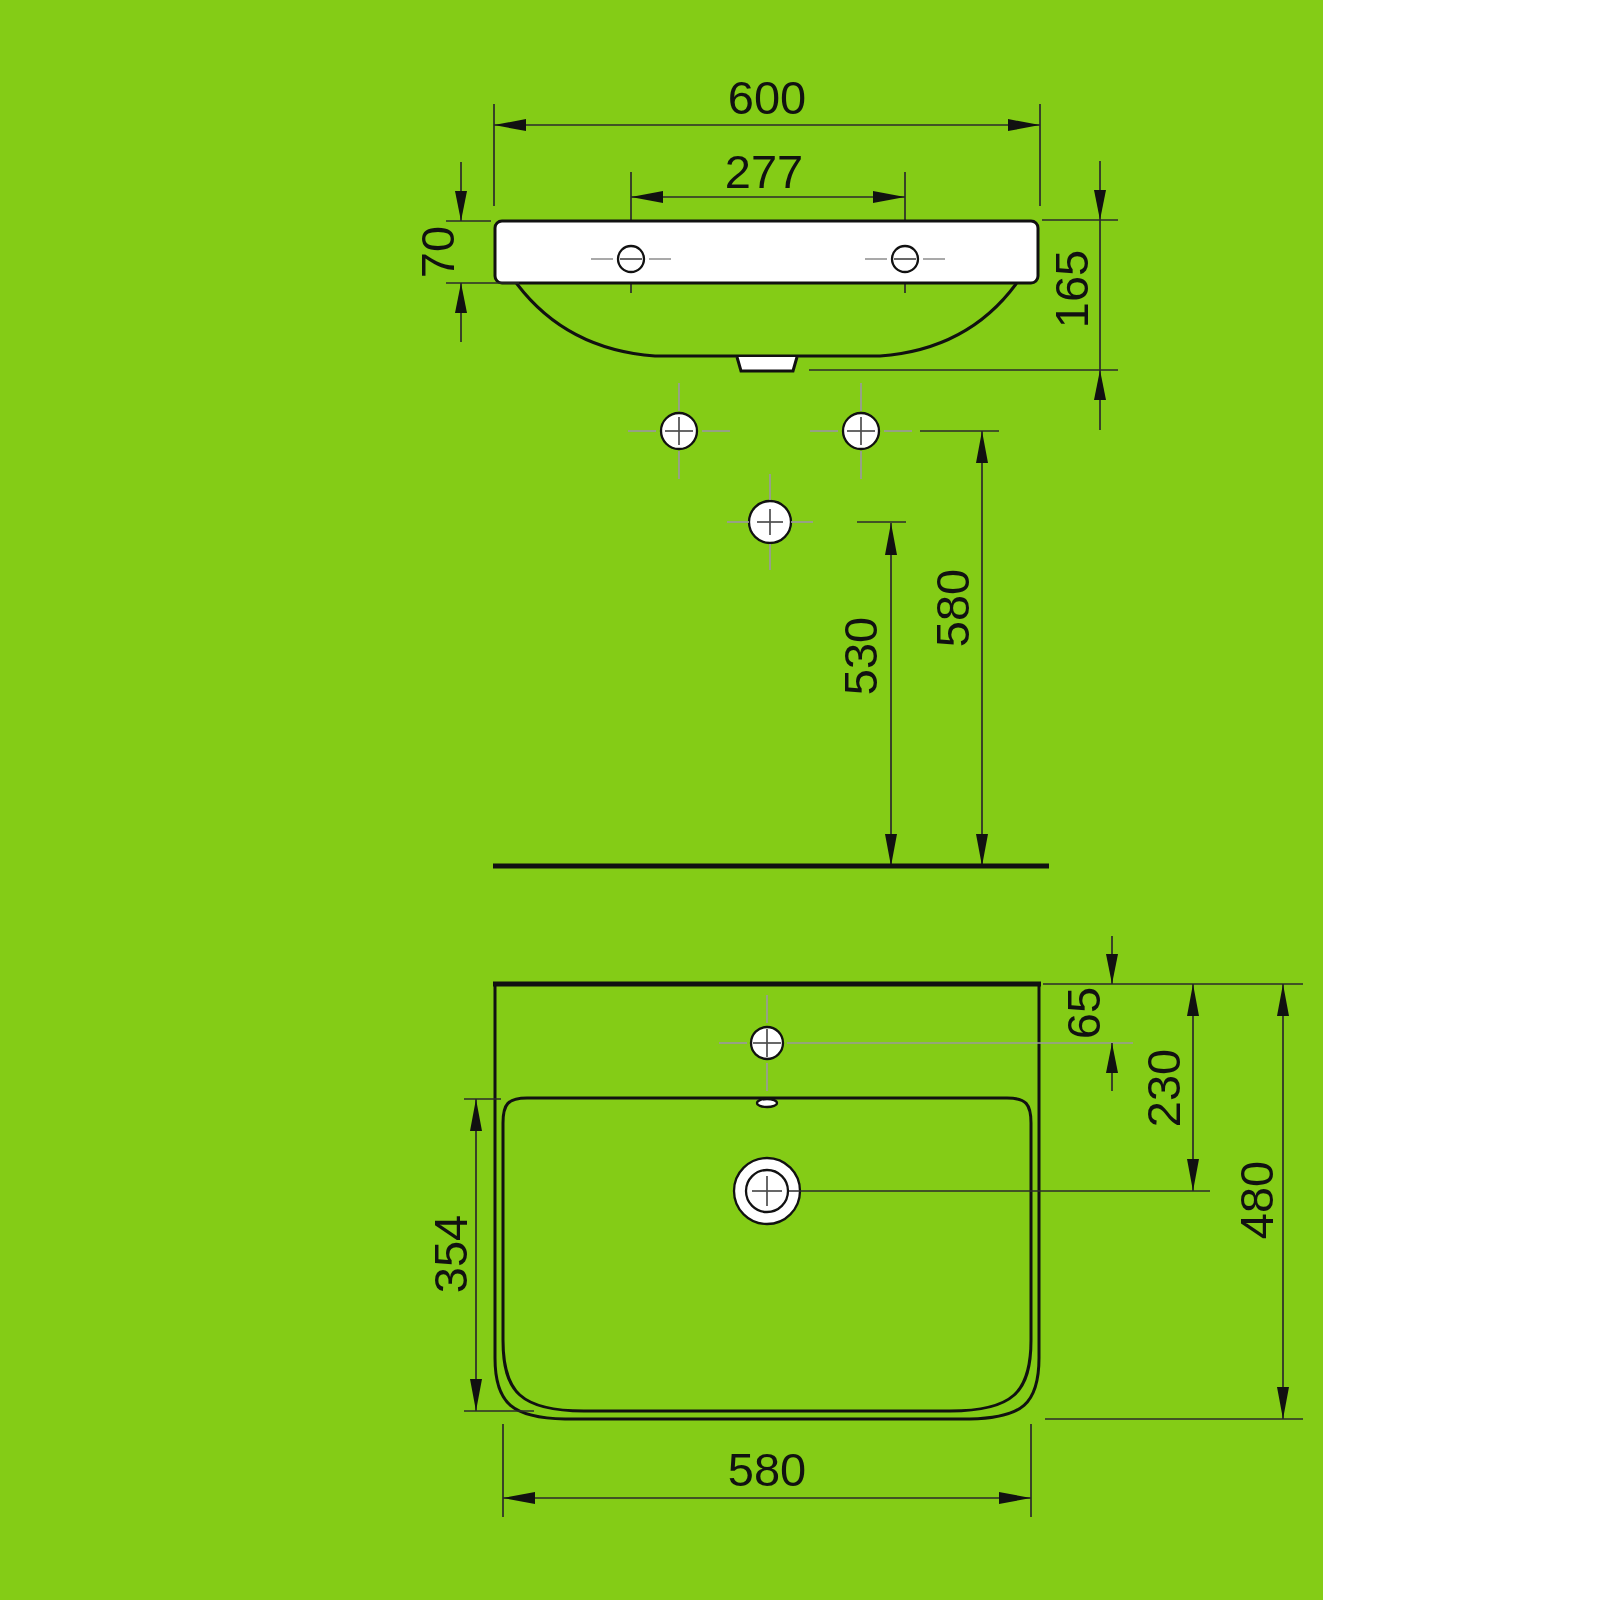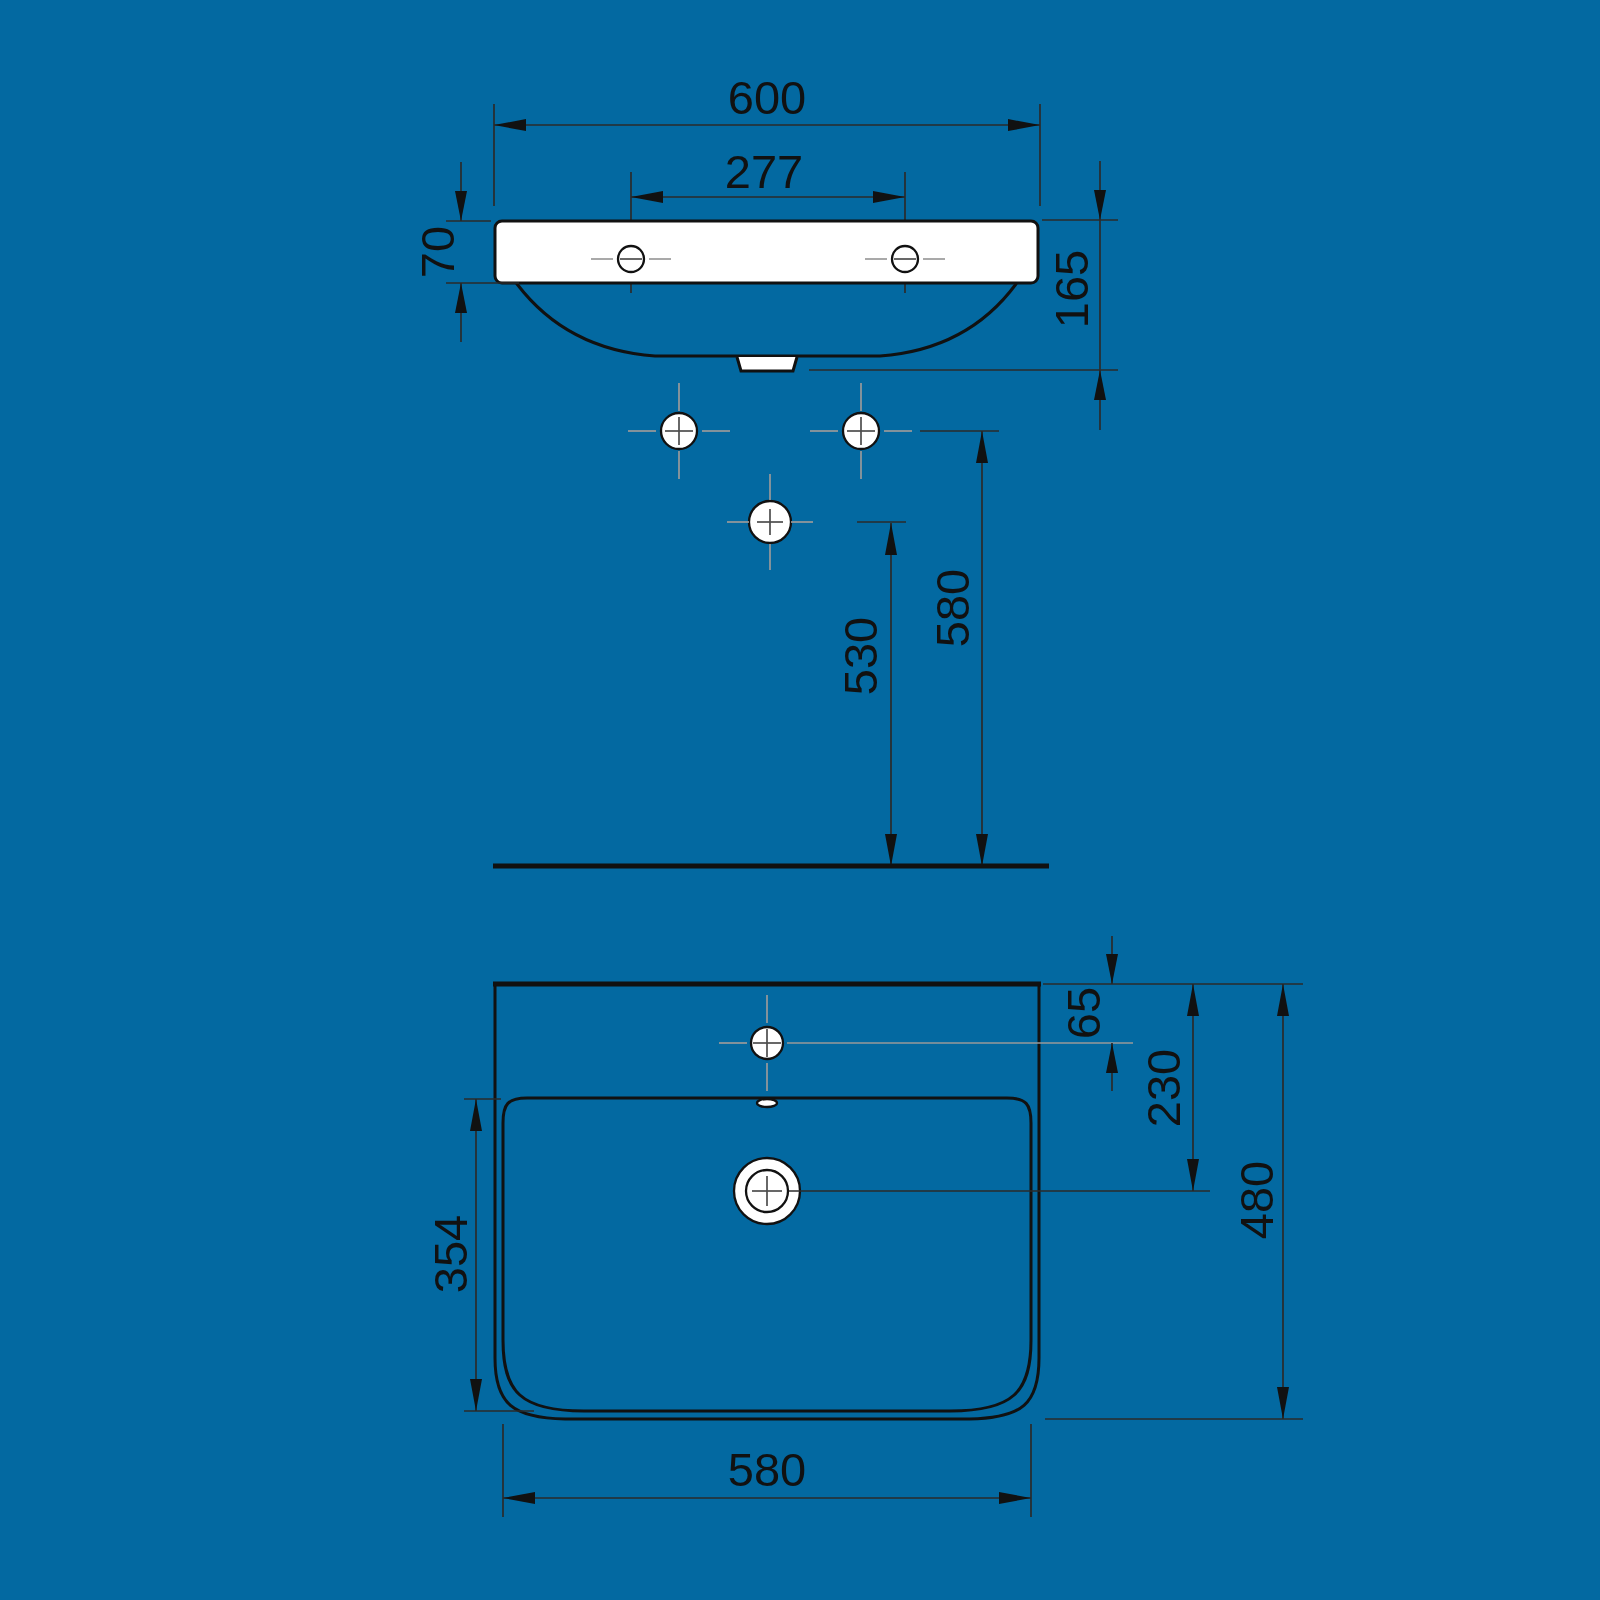--- a/index.html
+++ b/index.html
@@ -2,23 +2,23 @@
 <html><head>
 <meta charset="utf-8">
 <style>
   html, body {
     margin: 0;
     padding: 0;
     background: #ffffff;
   }
   .canvas {
     position: relative;
-    width: 1600px;
+    width: 1323px;
     height: 1600px;
-    background: #0369a1;
+    background: #84cc16;
     font-family: "Liberation Sans", sans-serif;
   }
   svg text {
     font-family: "Liberation Sans", sans-serif;
     font-size: 47px;
     fill: #111111;
   }
   .outline   { stroke: #111111; stroke-width: 3;   fill: none; stroke-linecap: round; }
   .outline-f { stroke: #111111; stroke-width: 3;   fill: #ffffff; }
   .thick     { stroke: #111111; stroke-width: 5;   fill: none; }

